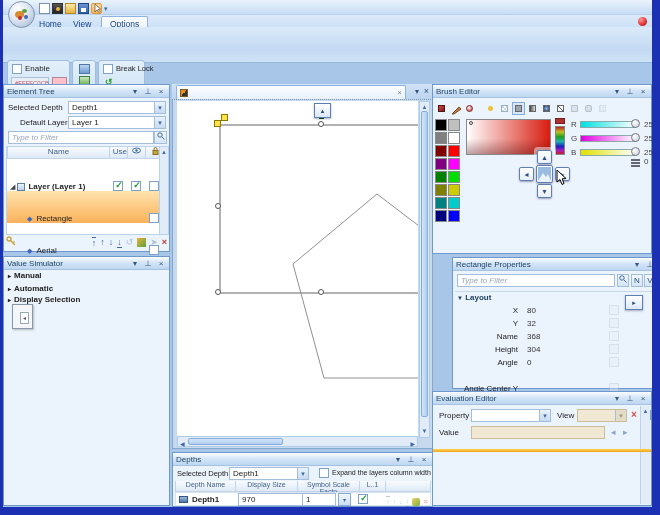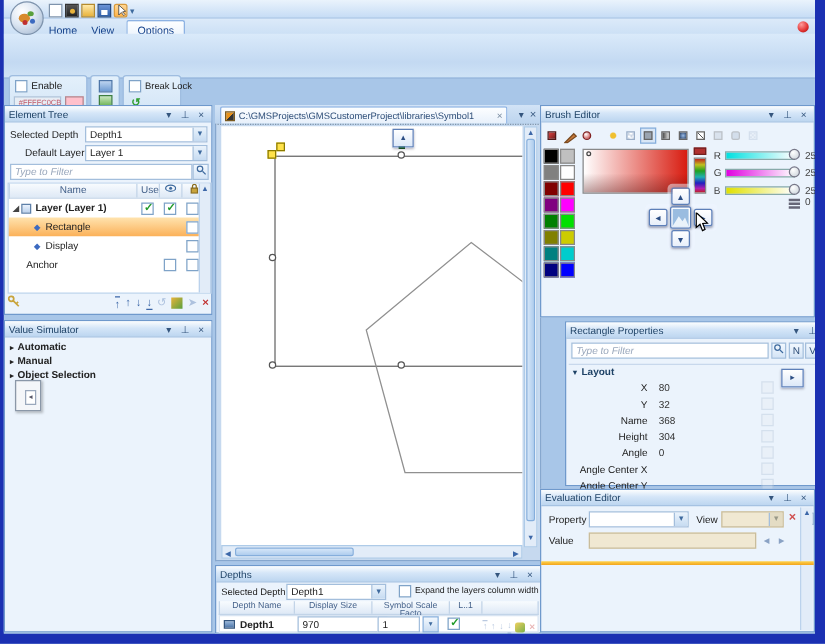--- a/index.html
+++ b/index.html
@@ -25,21 +25,21 @@
 .panel{position:absolute;border:1px solid #6F99CC;background:#EBF3FC}
 .ptitle{height:13px;background:linear-gradient(#FBFDFE,#D5E6F8 45%,#BDD6F0);border-bottom:1px solid #A5C2E2;color:#1E4266;font-size:8px;padding:2px 3px 0;display:flex;white-space:nowrap}
 .pbtns{margin-left:auto;display:flex;gap:3px;color:#35567E;font-size:8px;align-items:center}
 .pbtn{width:10px;height:10px;text-align:center;line-height:9px;font-size:8px}
 .combo{background:#fff;border:1px solid #A3BEDC;height:13px;font-size:8px;padding:1px 3px 0;position:absolute;color:#222;white-space:nowrap;overflow:hidden}
 .combo .arr{position:absolute;right:0;top:0;bottom:0;width:11px;background:linear-gradient(#EAF3FC,#C6DBF1);border-left:1px solid #A3BEDC;color:#3E6A9E;font-size:7px;line-height:11px;text-align:center}
 .filter{position:absolute;height:13px;border:1px solid #A3BEDC;font:italic 8px "Liberation Sans",sans-serif;color:#222;padding:0 3px;background:#fff}
 .filter::placeholder{color:#9AA8BC;font-style:italic}
 .sbtn{position:absolute;height:13px;background:linear-gradient(#F2F8FE,#D4E4F6);border:1px solid #A3BEDC;text-align:center;font-size:8px;color:#2E4E78;line-height:12px}
 .hdr{background:linear-gradient(#F8FBFE,#DEE9F6);border:1px solid #C2D4E8;border-top:none;color:#44618A;font-size:8px}
-.trow{height:15px;display:flex;align-items:center;font-size:8px;color:#222;position:relative}
+.trow{height:32px;display:flex;align-items:flex-end;font-size:8px;color:#222;position:relative}
 .trow.sel{background:linear-gradient(#FFE3AE,#FBB159)}
 .mini-sb{position:absolute;background:#E2ECF8;border-left:1px solid #BBD2EC}
 .arrico{color:#3C67A8;font-size:9px;line-height:10px}
 .dim{opacity:.35}
 .vsitem{height:11px;font-size:8px;font-weight:bold;color:#222;padding-left:4px;display:flex;align-items:center;gap:3px}
 .navbtn{position:absolute;width:15px;height:14px;background:linear-gradient(#FFFFFF,#E8EFFA);border:1px solid #5D7FB8;border-radius:2px;text-align:center;line-height:13px;font-size:8px;color:#2C4E84;z-index:22;box-shadow:0 1px 2px rgba(0,0,40,.35)}
 .prow{position:absolute;left:0;right:14px;height:13px;font-size:8px;color:#222}
 .prow .pl{position:absolute;left:0;width:65px;text-align:right;top:2px}
 .prow .pv{position:absolute;left:74px;top:2px;color:#333}
 .prow .cbx{position:absolute;left:156px;top:1px}
@@ -149,21 +149,21 @@
         <span class="cbx on" style="position:absolute;left:124px"></span>
         <span class="cbx" style="position:absolute;left:142px"></span>
       </div>
       <div class="trow sel">
         <span style="color:#3C6AC0;font-size:7px;margin-left:20px">◆</span>
         <span style="margin-left:4px">Rectangle</span>
         <span class="cbx" style="position:absolute;left:142px"></span>
       </div>
       <div class="trow">
         <span style="color:#3C6AC0;font-size:7px;margin-left:20px">◆</span>
-        <span style="margin-left:4px">Display</span>
+        <span style="margin-left:4px">Aerial</span>
         <span class="cbx" style="position:absolute;left:142px"></span>
       </div>
       <div class="trow">
         <span style="margin-left:14px">Anchor</span>
         <span class="cbx" style="position:absolute;left:124px"></span>
         <span class="cbx" style="position:absolute;left:142px"></span>
       </div>
       <div class="mini-sb" style="right:0;top:0;bottom:0;width:9px">
           <div class="arrico" style="font-size:6px;text-align:center">▲</div>
         </div>
@@ -188,41 +188,40 @@
 
   <div class="panel" style="left:0;top:256px;width:167px;height:250px">
     <div class="ptitle">
       <span>Value Simulator</span>
       <span class="pbtns">
           <span class="pbtn">▾</span>
           <span class="pbtn">⊥</span>
           <span class="pbtn">×</span>
         </span>
     </div>
+    <div class="vsitem">
+        <span style="font-size:6px">▸</span>
+        <span>Manual</span>
+      </div>
     <div class="vsitem" style="margin-top:2px">
         <span style="font-size:6px">▸</span>
         <span>Automatic</span>
       </div>
     <div class="vsitem">
         <span style="font-size:6px">▸</span>
-        <span>Manual</span>
-      </div>
-    <div class="vsitem">
-        <span style="font-size:6px">▸</span>
-        <span>Object Selection</span>
+        <span>Display Selection</span>
       </div>
     <div style="position:absolute;left:8px;top:47px;width:21px;height:25px;background:#F4F6F9;border:1px solid #8A97A8;box-shadow:1px 1px 2px rgba(0,0,0,.25)">
       <div style="position:absolute;right:3px;bottom:4px;width:9px;height:12px;background:#fff;border:1px solid #9AA8BC;font-size:6px;color:#556;text-align:center;line-height:11px">◂</div>
     </div>
   </div>
 
   <div style="position:absolute;left:169px;top:84px;width:261px;height:15px;background:linear-gradient(#D2E3F6,#BCD4EE)">
     <div style="position:absolute;left:4px;top:1px;height:14px;width:230px;background:linear-gradient(#FDFEFF,#E7F0FB);border:1px solid #8DB2E3;border-bottom:none;border-radius:2px 2px 0 0;display:flex;align-items:center;padding:0 3px;gap:3px">
       <span style="width:8px;height:8px;background:linear-gradient(135deg,#E8921C 50%,#333 50%);border:1px solid #7A5A20"></span>
-      <span style="font-size:7.5px;color:#2E4E78;white-space:nowrap;overflow:hidden">C:\GMSProjects\GMSCustomerProject\libraries\Symbol1</span>
       <span style="color:#7A8CA0;font-size:8px;margin-left:auto">×</span>
     </div>
     <span style="position:absolute;right:14px;top:3px;color:#35567E;font-size:8px">▾</span>
     <span style="position:absolute;right:4px;top:2px;color:#35567E;font-size:9px">×</span>
   </div>
 
   <div style="position:absolute;left:169px;top:99px;width:261px;height:350px;background:#C6D9EF;border:1px solid #86A7CE;border-top:1px dotted #8096AC">
     <div style="position:absolute;left:4px;top:1px;width:241px;height:337px;background:#fff;overflow:hidden">
       <svg width="241" height="337" style="position:absolute;left:0;top:0">
           <rect x="43" y="24" width="212" height="168" fill="none" stroke="#666666"></rect>
@@ -422,25 +421,20 @@
     <div class="prow" style="top:85px">
         <span class="pl">Height</span>
         <span class="pv">304</span>
         <span class="cbx dim"></span>
       </div>
     <div class="prow" style="top:98px">
         <span class="pl">Angle</span>
         <span class="pv">0</span>
         <span class="cbx dim"></span>
       </div>
-    <div class="prow" style="top:111px">
-        <span class="pl">Angle Center X</span>
-        <span class="pv"></span>
-        <span class="cbx dim"></span>
-      </div>
     <div class="prow" style="top:124px">
         <span class="pl">Angle Center Y</span>
         <span class="pv"></span>
         <span class="cbx dim"></span>
       </div>
     <div class="mini-sb" style="right:1px;top:33px;bottom:1px;width:11px">
       <div class="arrico" style="font-size:6px;text-align:center">▲</div>
       <div style="position:absolute;left:1px;right:1px;top:9px;height:40px;background:linear-gradient(90deg,#D5E6F8,#AFCDEE);border:1px solid #85AEDC;border-radius:2px"></div>
       <div class="arrico" style="font-size:6px;text-align:center;position:absolute;bottom:1px;left:0;right:0">▼</div>
     </div>

